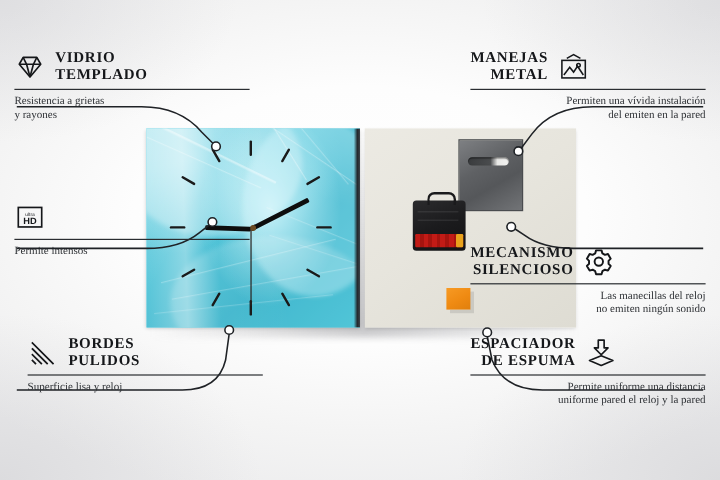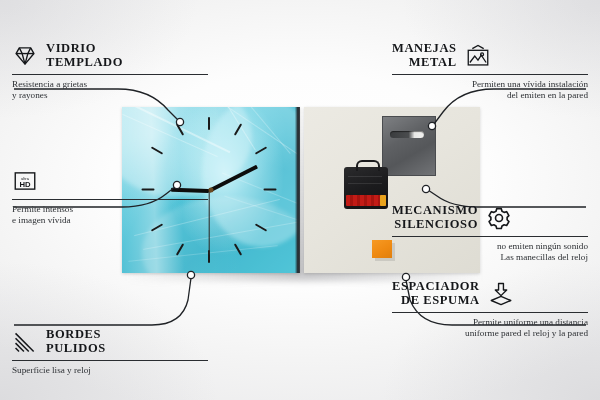--- a/index.html
+++ b/index.html
@@ -219,24 +219,23 @@
   <div class="callout" style="left:12px;top:168px;">
     <div class="co-head">
       <svg class="ic" viewBox="0 0 32 32">
         <rect x="4" y="6" width="24" height="20" fill="none" stroke="#15171a" stroke-width="1.7"></rect>
         <text x="16" y="14.5" font-family="Liberation Sans, sans-serif" font-size="5" text-anchor="middle" fill="#15171a">ultra</text>
         <text x="16" y="23" font-family="Liberation Sans, sans-serif" font-size="9.5" font-weight="bold" text-anchor="middle" fill="#15171a">HD</text>
       </svg>
     </div>
     <div class="co-rule"></div>
     <div class="co-desc">Permite intensos</div>
-    <div class="co-desc">e imagen vívida</div>
-  </div>
-
-  <div class="callout" style="left:12px;top:280px;margin-top:48px;">
+  </div>
+
+  <div class="callout" style="left:23px;top:280px;">
     <div class="co-head">
       <svg class="ic" viewBox="0 0 32 32">
         <g stroke="#15171a" stroke-width="1.8" stroke-linecap="square">
           <path d="M5 6 L26 27"></path>
             <path d="M5 12 L20 27"></path>
             <path d="M5 18 L14 27"></path>
             <path d="M5 24 L8 27"></path>
         </g>
       </svg>
       <div>
@@ -275,22 +274,22 @@
         <div class="co-title">SILENCIOSO</div>
       </div>
       <svg class="ic" viewBox="0 0 32 32">
         <g fill="none" stroke="#15171a" stroke-width="2" stroke-linejoin="round">
           <path d="M13.2 4.5 h5.6 l.9 3.1 2.6 1.5 3.1-.9 2.8 4.8 -2.2 2.2 0 3 2.2 2.2 -2.8 4.8 -3.1-.9 -2.6 1.5 -.9 3.1 h-5.6 l-.9-3.1 -2.6-1.5 -3.1.9 -2.8-4.8 2.2-2.2 0-3 -2.2-2.2 2.8-4.8 3.1.9 2.6-1.5 Z"></path>
           <circle cx="16" cy="16" r="4.3"></circle>
         </g>
       </svg>
     </div>
     <div class="co-rule"></div>
+    <div class="co-desc">Las manecillas del reloj</div>
     <div class="co-desc">no emiten ningún sonido</div>
-    <div class="co-desc">Las manecillas del reloj</div>
   </div>
 
   <div class="callout r" style="left:392px;top:280px;">
     <div class="co-head">
       <div>
         <div class="co-title">ESPACIADOR</div>
         <div class="co-title">DE ESPUMA</div>
       </div>
       <svg class="ic" viewBox="0 0 32 32">
         <g fill="none" stroke="#15171a" stroke-width="1.7" stroke-linejoin="round">

